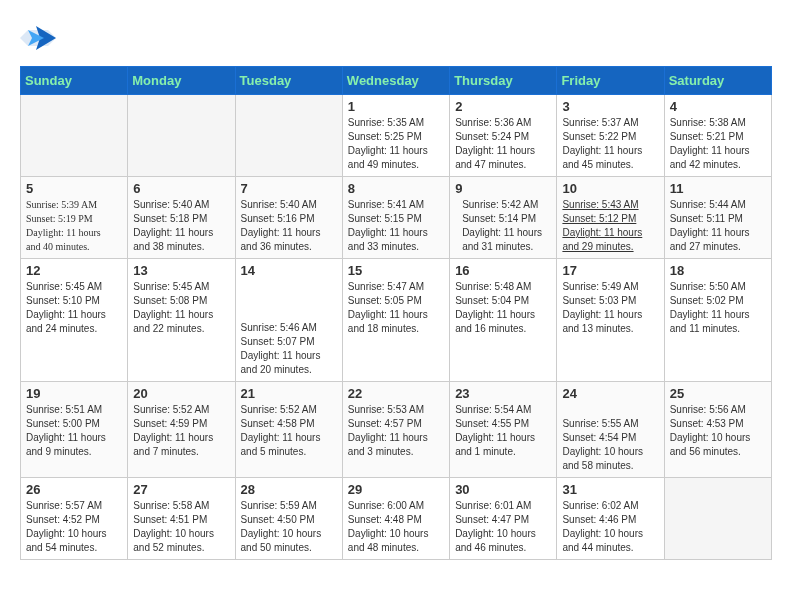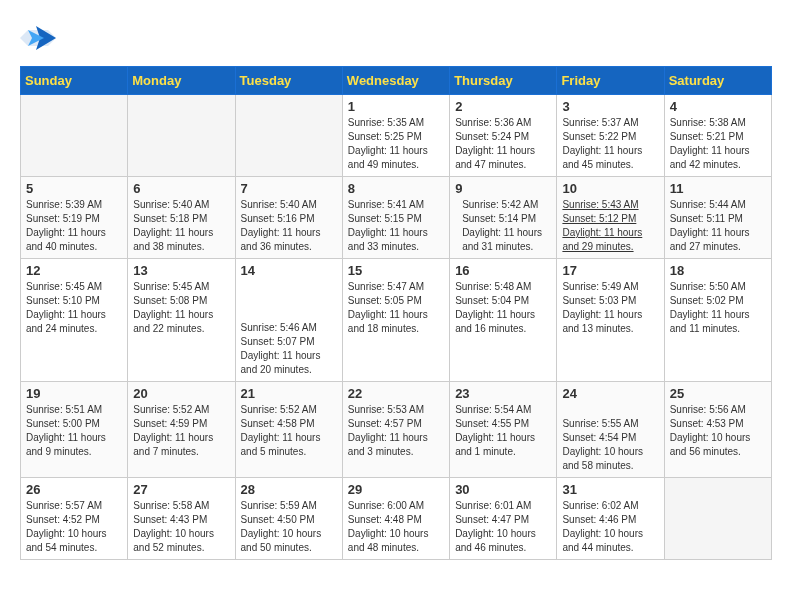--- a/index.html
+++ b/index.html
@@ -44,21 +44,21 @@
       font-size: 15px;
       color: #555;
     }
     .calendar {
       width: 100%;
       border-collapse: collapse;
       border: 1px solid #ccc;
     }
     .calendar th {
       background-color: #1565c0;
-      color: #fde047;
+      color: #86efac;
       font-size: 13px;
       padding: 6px 4px;
       text-align: left;
       border: 1px solid #1a6fd4;
     }
     .calendar td {
       vertical-align: top;
       border: 1px solid #ccc;
       padding: 4px 5px;
       width: calc(100% / 7);
@@ -153,21 +153,21 @@
           <span class="day-number">4</span>
           <div class="day-info" style="white-space: pre-line;">Sunrise: 5:38 AM
 Sunset: 5:21 PM
 Daylight: 11 hours
 and 42 minutes.</div>
         </td>
       </tr>
       <tr>
         <td>
           <span class="day-number">5</span>
-          <div class="day-info" style="white-space: pre-line;">Sunrise: 5:39 AM
+          <div class="day-info" style="white-space: pre-line; font-family: Liberation Serif, serif;">Sunrise: 5:39 AM
 Sunset: 5:19 PM
 Daylight: 11 hours
 and 40 minutes.</div>
         </td>
         <td>
           <span class="day-number">6</span>
           <div class="day-info" style="white-space: pre-line;">Sunrise: 5:40 AM
 Sunset: 5:18 PM
 Daylight: 11 hours
 and 38 minutes.</div>
@@ -314,21 +314,21 @@
         <td>
           <span class="day-number">26</span>
           <div class="day-info" style="white-space: pre-line;">Sunrise: 5:57 AM
 Sunset: 4:52 PM
 Daylight: 10 hours
 and 54 minutes.</div>
         </td>
         <td>
           <span class="day-number">27</span>
           <div class="day-info" style="white-space: pre-line;">Sunrise: 5:58 AM
-Sunset: 4:43 PM
+Sunset: 4:51 PM
 Daylight: 10 hours
 and 52 minutes.</div>
         </td>
         <td>
           <span class="day-number">28</span>
           <div class="day-info" style="white-space: pre-line;">Sunrise: 5:59 AM
 Sunset: 4:50 PM
 Daylight: 10 hours
 and 50 minutes.</div>
         </td>

